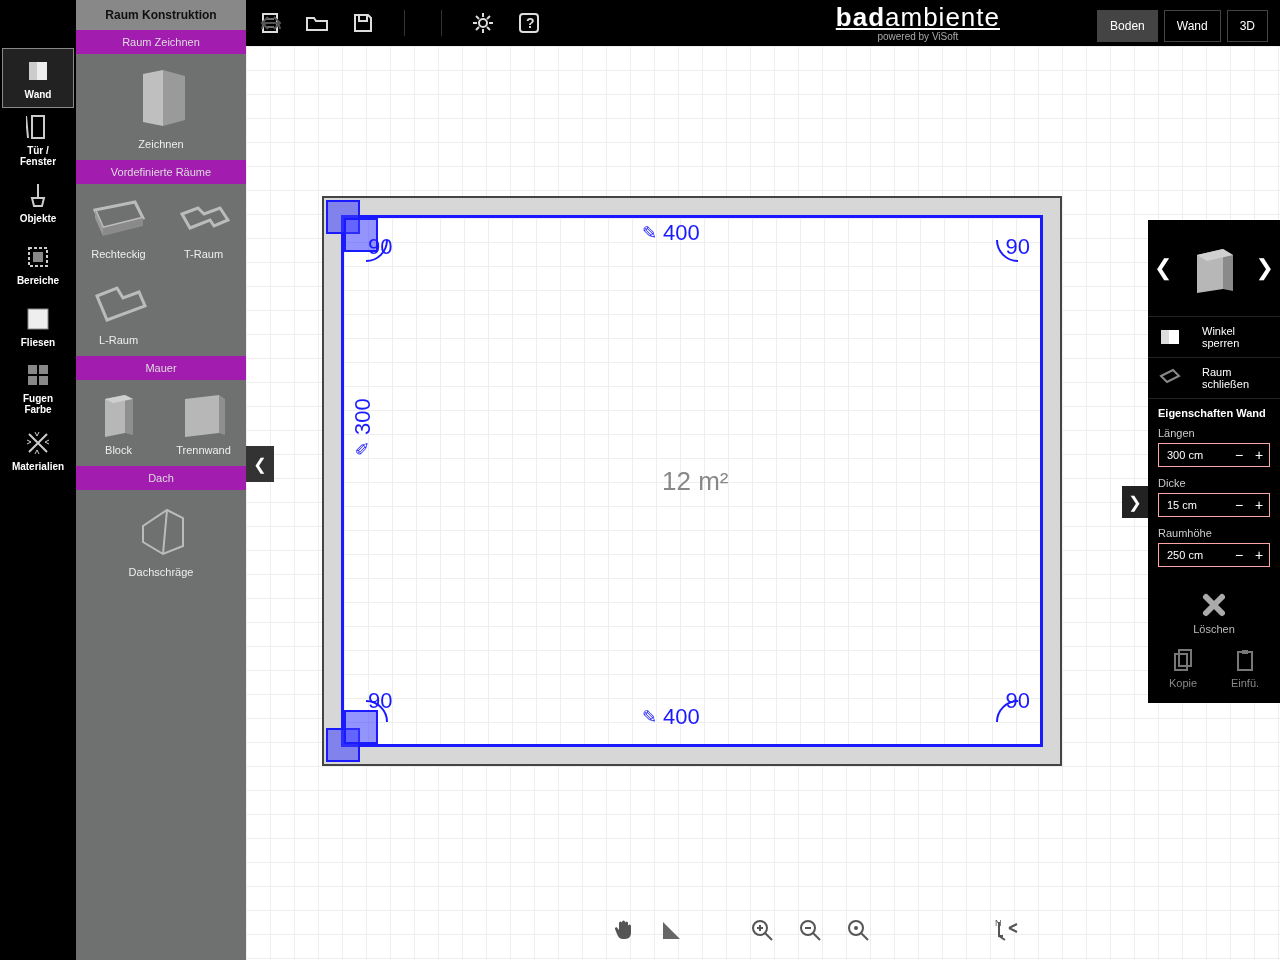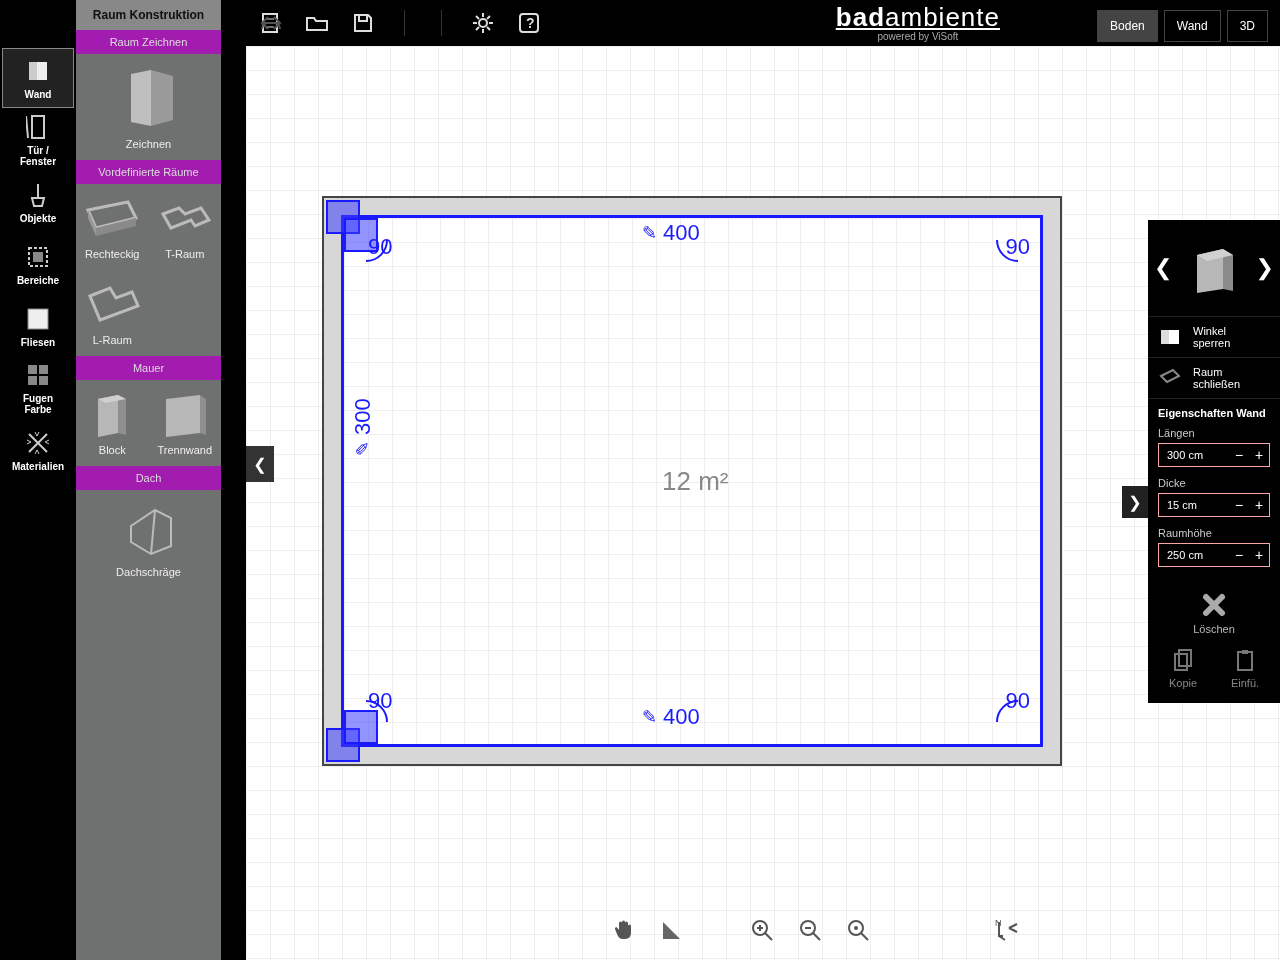--- a/index.html
+++ b/index.html
@@ -20,21 +20,21 @@
 .vtab{color:#fff;font-size:12px;padding:8px 12px;border:1px solid #444;cursor:pointer}
 .vtab.active{background:#444}
 
 
 #rail{position:absolute;left:0;top:46px;width:76px;bottom:0;background:#000}
 .railbtn{width:72px;height:60px;margin:2px;color:#fff;font-size:10px;font-weight:bold;text-align:center;display:flex;flex-direction:column;align-items:center;justify-content:center;gap:4px;cursor:pointer;border:1px solid transparent}
 .railbtn.active{border-color:#888;background:#222}
 .railglyph{width:28px;height:28px;display:flex;align-items:center;justify-content:center}
 
 
-#tools{position:absolute;left:76px;top:0;width:145px;bottom:0;background:#6f7070}
+#tools{position:absolute;left:76px;top:0;width:170px;bottom:0;background:#6f7070}
 #tools .hdr{background:#888;color:#111;font-size:12px;font-weight:bold;text-align:center;padding:8px 0}
 #tools .sub{background:#a21caf;color:#ddd;font-size:11px;text-align:center;padding:6px 0}
 .toolrow{display:flex}
 .toolcell{flex:1;display:flex;flex-direction:column;align-items:center;justify-content:center;color:#eee;font-size:11px;padding:10px 0;cursor:pointer;gap:6px}
 .toolimg{width:56px;height:48px;display:flex;align-items:center;justify-content:center;color:#bbb}
 #tools-collapse{position:absolute;left:246px;top:446px;width:28px;height:36px;background:#333;color:#fff;display:flex;align-items:center;justify-content:center;font-size:16px;cursor:pointer;z-index:5}
 
 
 #canvas{position:absolute;left:246px;right:0;top:46px;bottom:0;background:#fff;
  background-image:linear-gradient(#eee 1px,transparent 1px),linear-gradient(90deg,#eee 1px,transparent 1px),linear-gradient(#ddd 1px,transparent 1px),linear-gradient(90deg,#ddd 1px,transparent 1px);
@@ -53,21 +53,21 @@
 
 
 #btmbar{position:absolute;left:246px;right:140px;bottom:8px;height:44px;display:flex;align-items:center;justify-content:center;gap:22px;color:#555}
 .bicon{width:26px;height:26px;cursor:pointer;display:flex;align-items:center;justify-content:center}
 
 
 #rpanel{position:absolute;right:0;top:220px;width:132px;background:#000;color:#fff;font-size:11px;padding-bottom:14px}
 #rpanel .nav{height:96px;display:flex;align-items:center;justify-content:space-between;padding:0 6px}
 #rpanel .nav .arrow{font-size:22px;cursor:pointer}
 #rpanel .cube{width:58px;height:58px}
-.ropt{display:flex;align-items:center;gap:11px;padding:8px 10px;border-top:1px solid #222;cursor:pointer}
+.ropt{display:flex;align-items:center;gap:20px;padding:8px 10px;border-top:1px solid #222;cursor:pointer}
 .ropt .ico{width:24px;height:24px}
 #rpanel .ptitle{font-weight:bold;padding:8px 10px 4px;border-top:1px solid #222}
 .plabel{padding:4px 10px 2px;color:#ccc}
 .pfield{margin:2px 10px 6px;border:1px solid #fca5a5;height:24px;display:flex;align-items:center}
 .pfield .val{flex:1;padding-left:8px}
 .pfield .pm{width:20px;text-align:center;cursor:pointer;font-size:14px}
 .ract{display:flex;flex-direction:column;align-items:center;gap:4px;color:#888;cursor:pointer}
 #ractions{display:flex;justify-content:space-around;padding:10px 4px 0}
 #rdel{display:flex;flex-direction:column;align-items:center;padding:18px 0 4px;color:#bbb;cursor:pointer;gap:4px}
 #rpanel-collapse{position:absolute;right:132px;top:486px;width:26px;height:32px;background:#222;color:#fff;display:flex;align-items:center;justify-content:center;font-size:16px;cursor:pointer;z-index:5}

